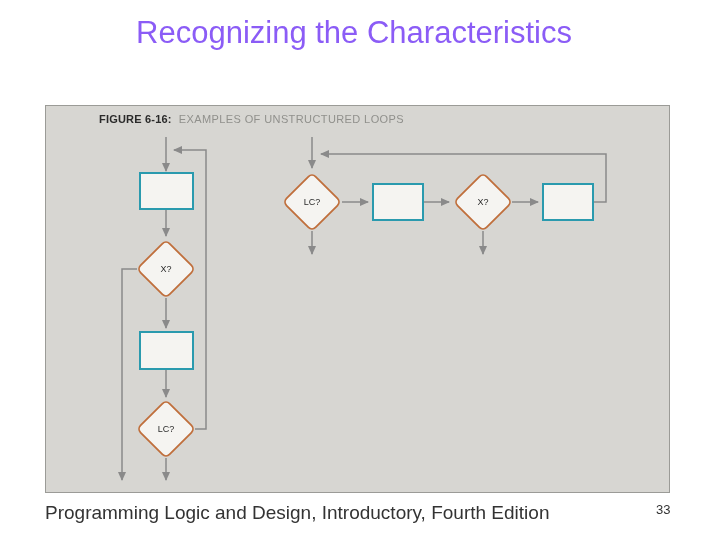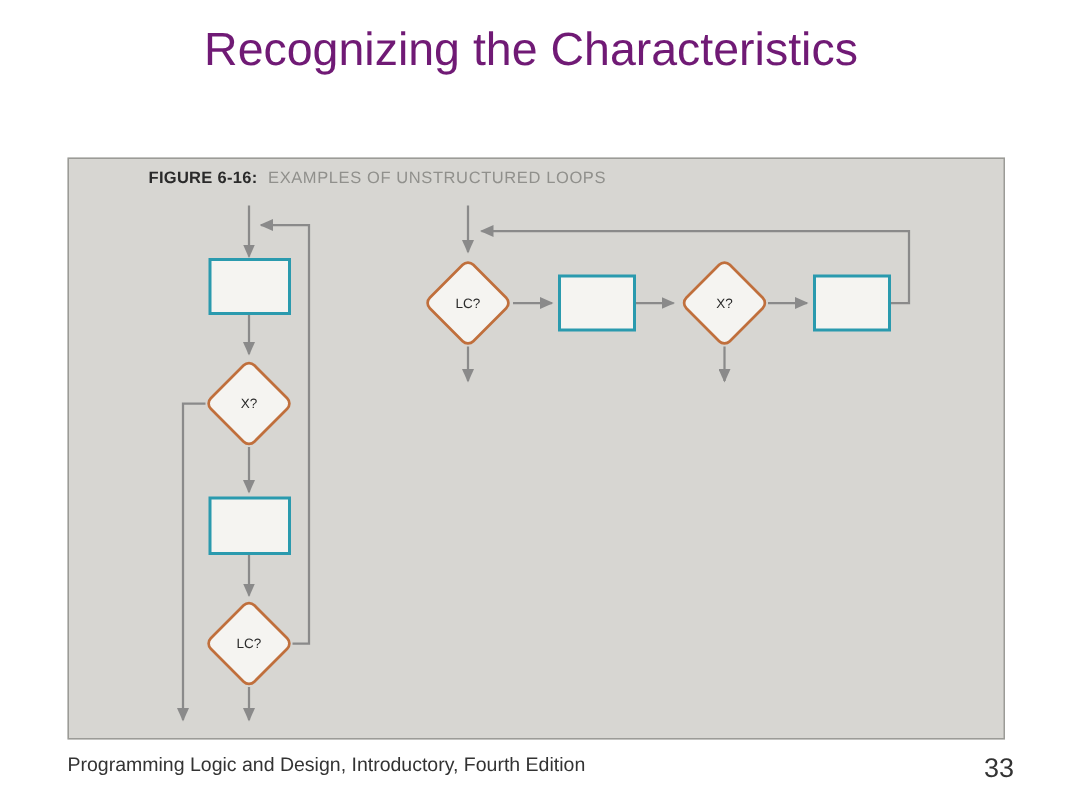--- a/index.html
+++ b/index.html
@@ -6,38 +6,38 @@
   html,body { width:720px; height:540px; }
   body {
     background:#ffffff;
     font-family:"Liberation Sans", sans-serif;
     position:relative;
     overflow:hidden;
   }
   .title {
     position:absolute; top:11px; left:0; width:708px;
     text-align:center; font-size:31px; line-height:44px;
-    color:#701a75; font-weight:normal;
+    color:#8b5cf6; font-weight:normal;
   }
   .figure {
     position:absolute; left:45px; top:105px; width:625px; height:388px;
     background:var(--figure-bg,#d7d6d2);
     border:1px solid var(--figure-border,#9b9b97);
   }
   .caption { position:absolute; left:33px; top:7px; font-size:11px; white-space:nowrap; }
   .cap-label { font-weight:bold; color:var(--caption-label-color,#2a2a2a); letter-spacing:0.2px;margin-left:20px; }
   .cap-text { color:var(--caption-text-color,#90908c); margin-left:7px; letter-spacing:0.4px;margin-top:20px; }
   svg.diagram { position:absolute; left:0; top:0; display:block; }
   .proc { fill:var(--shape-fill,#f5f4f1); stroke:var(--process-border,#2a9aae); stroke-width:2; }
   .dec  { fill:var(--shape-fill,#f5f4f1); stroke:var(--decision-border,#c06f3c); stroke-width:1.8; }
   .conn { fill:none; stroke:var(--connector,#8a8a8a); stroke-width:1.5; }
   .arrowhead { fill:var(--connector,#8a8a8a); }
   .lbl  { font-family:"Liberation Sans",sans-serif; font-size:9px; fill:#2b2b2b; text-anchor:middle; }
-  .footer { position:absolute; top:502px; left:45px; font-size:13px; color:#333333; }
-  .page-number { position:absolute; top:502px; left:656px; width:34px; text-align:left; font-size:18px; color:#333333; }
+  .footer { position:absolute; top:502px; left:45px; font-size:19px; color:#333333; }
+  .page-number { position:absolute; top:502px; left:656px; width:34px; text-align:left; font-size:13px; color:#333333; }
 </style>
 </head>
 <body>
 
 <div class="slide">
 
   <div class="title">
     <div>Recognizing the Characteristics</div>
   </div>
 

